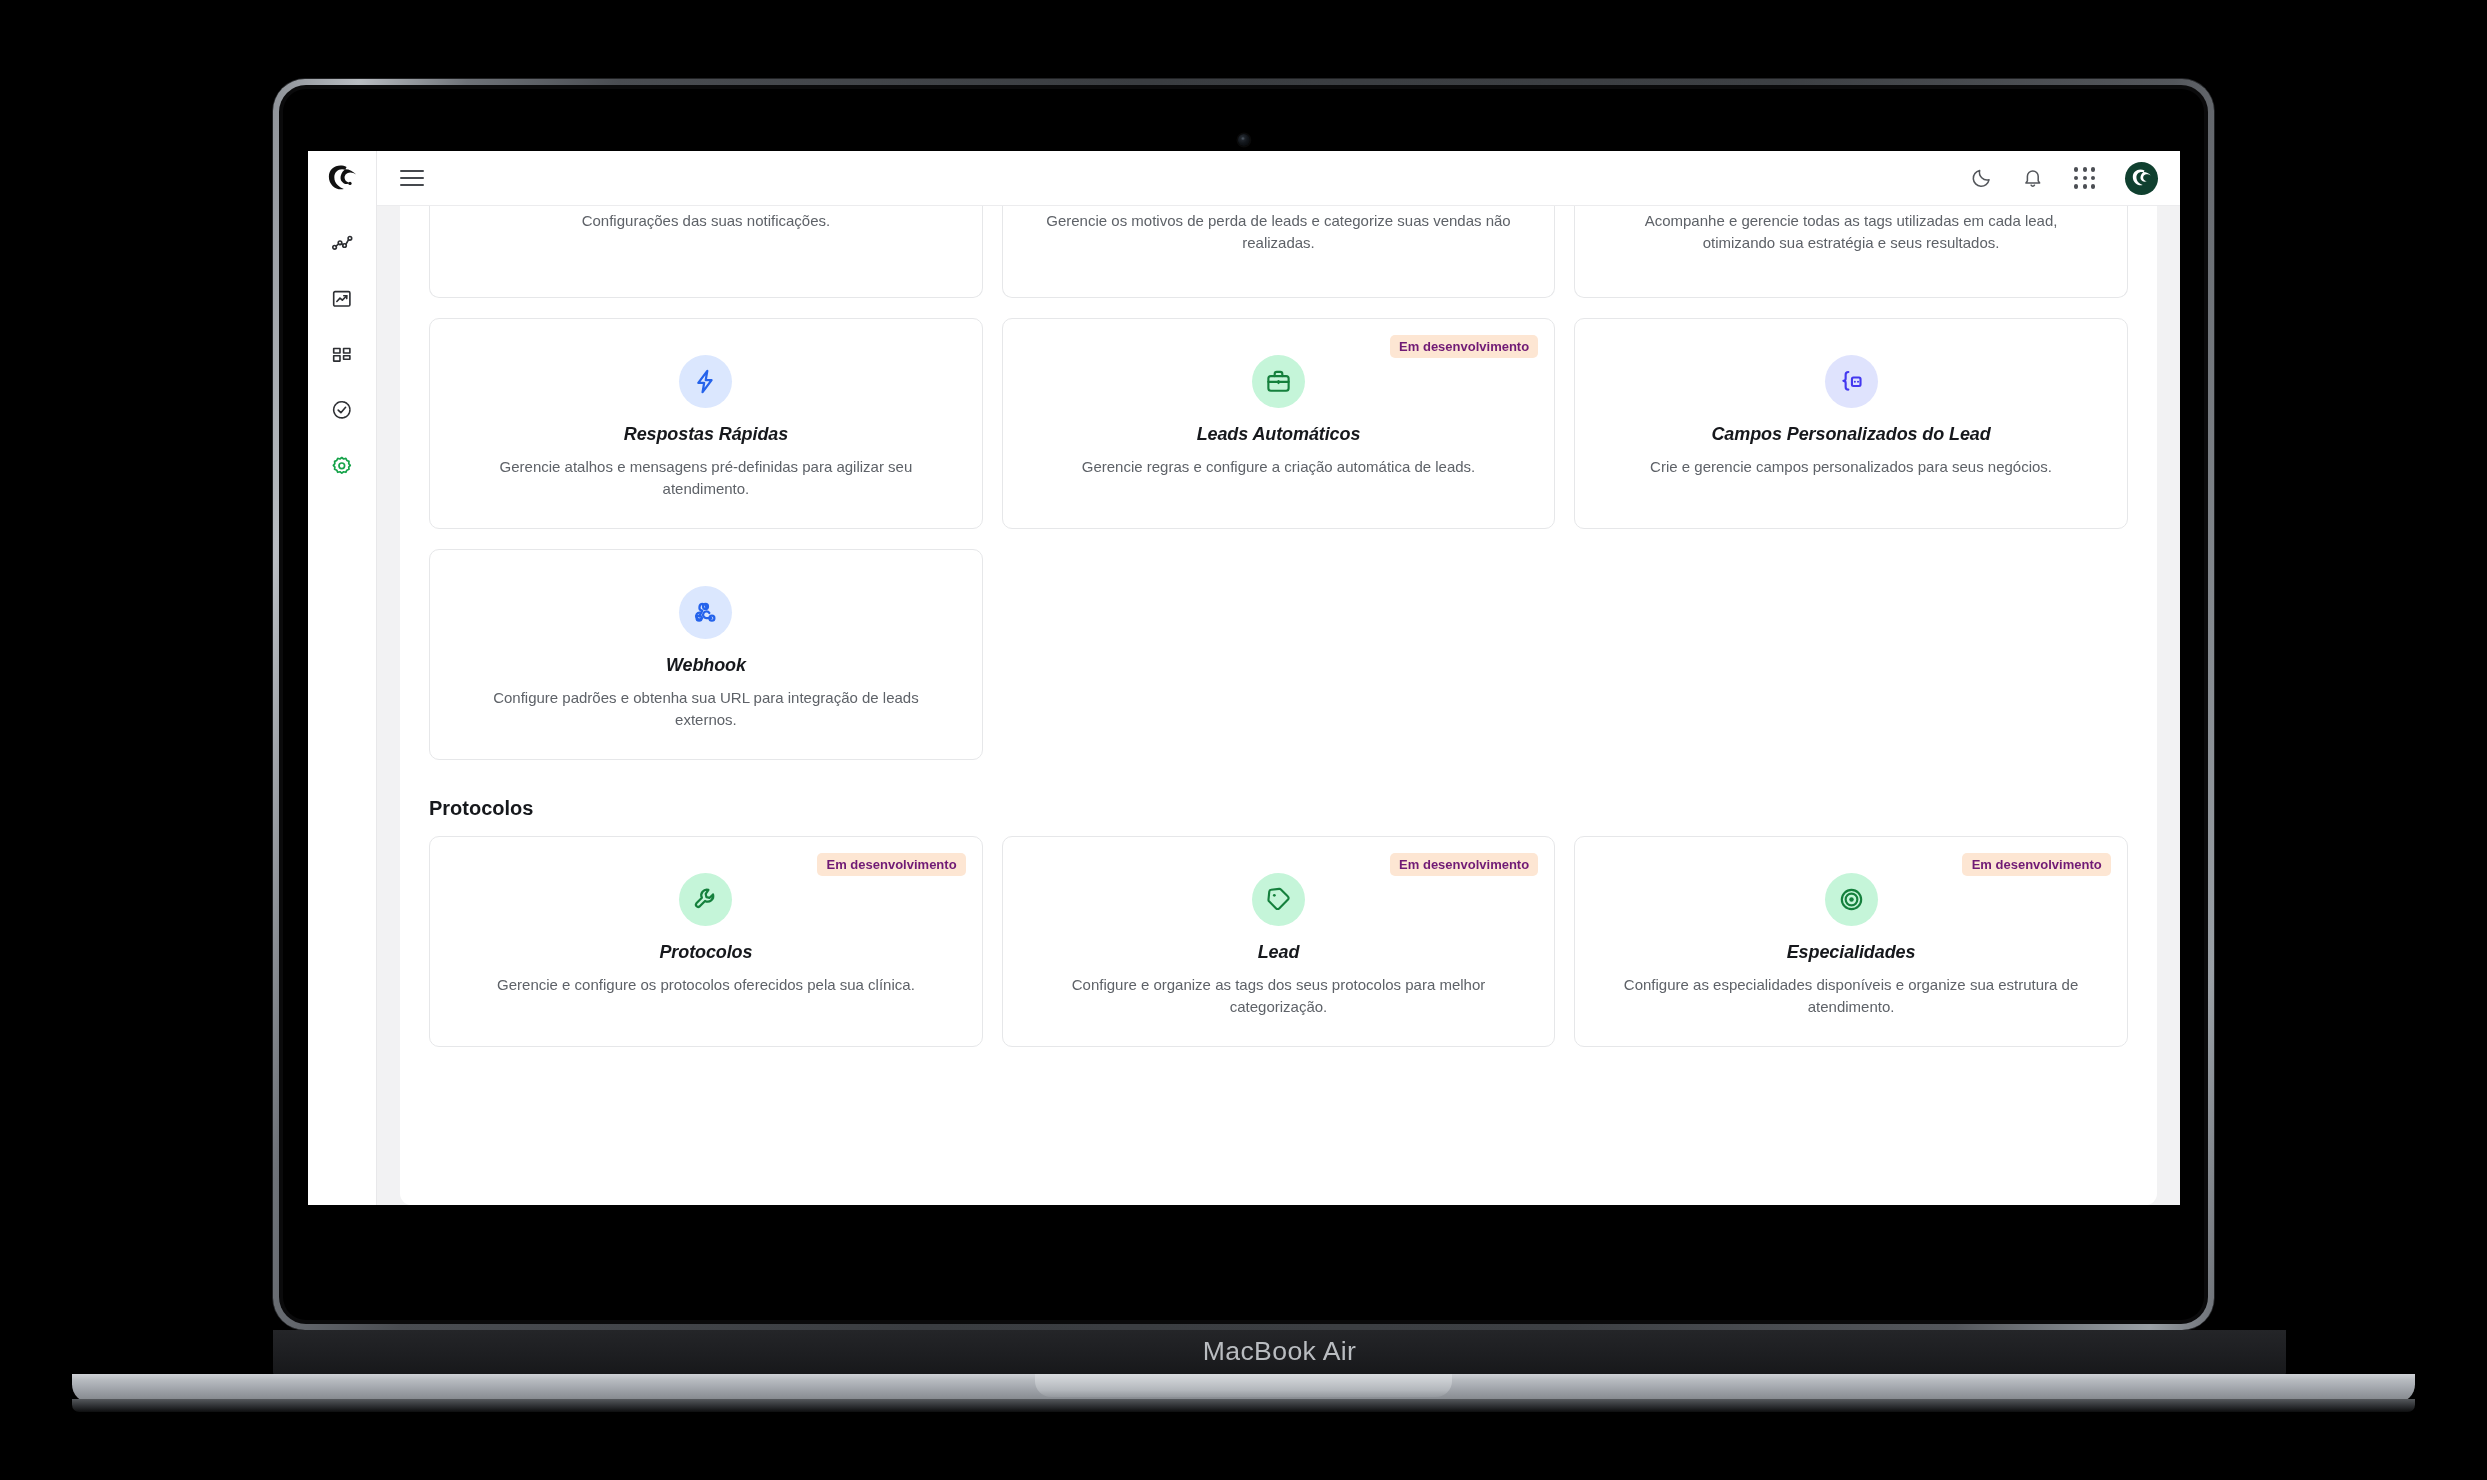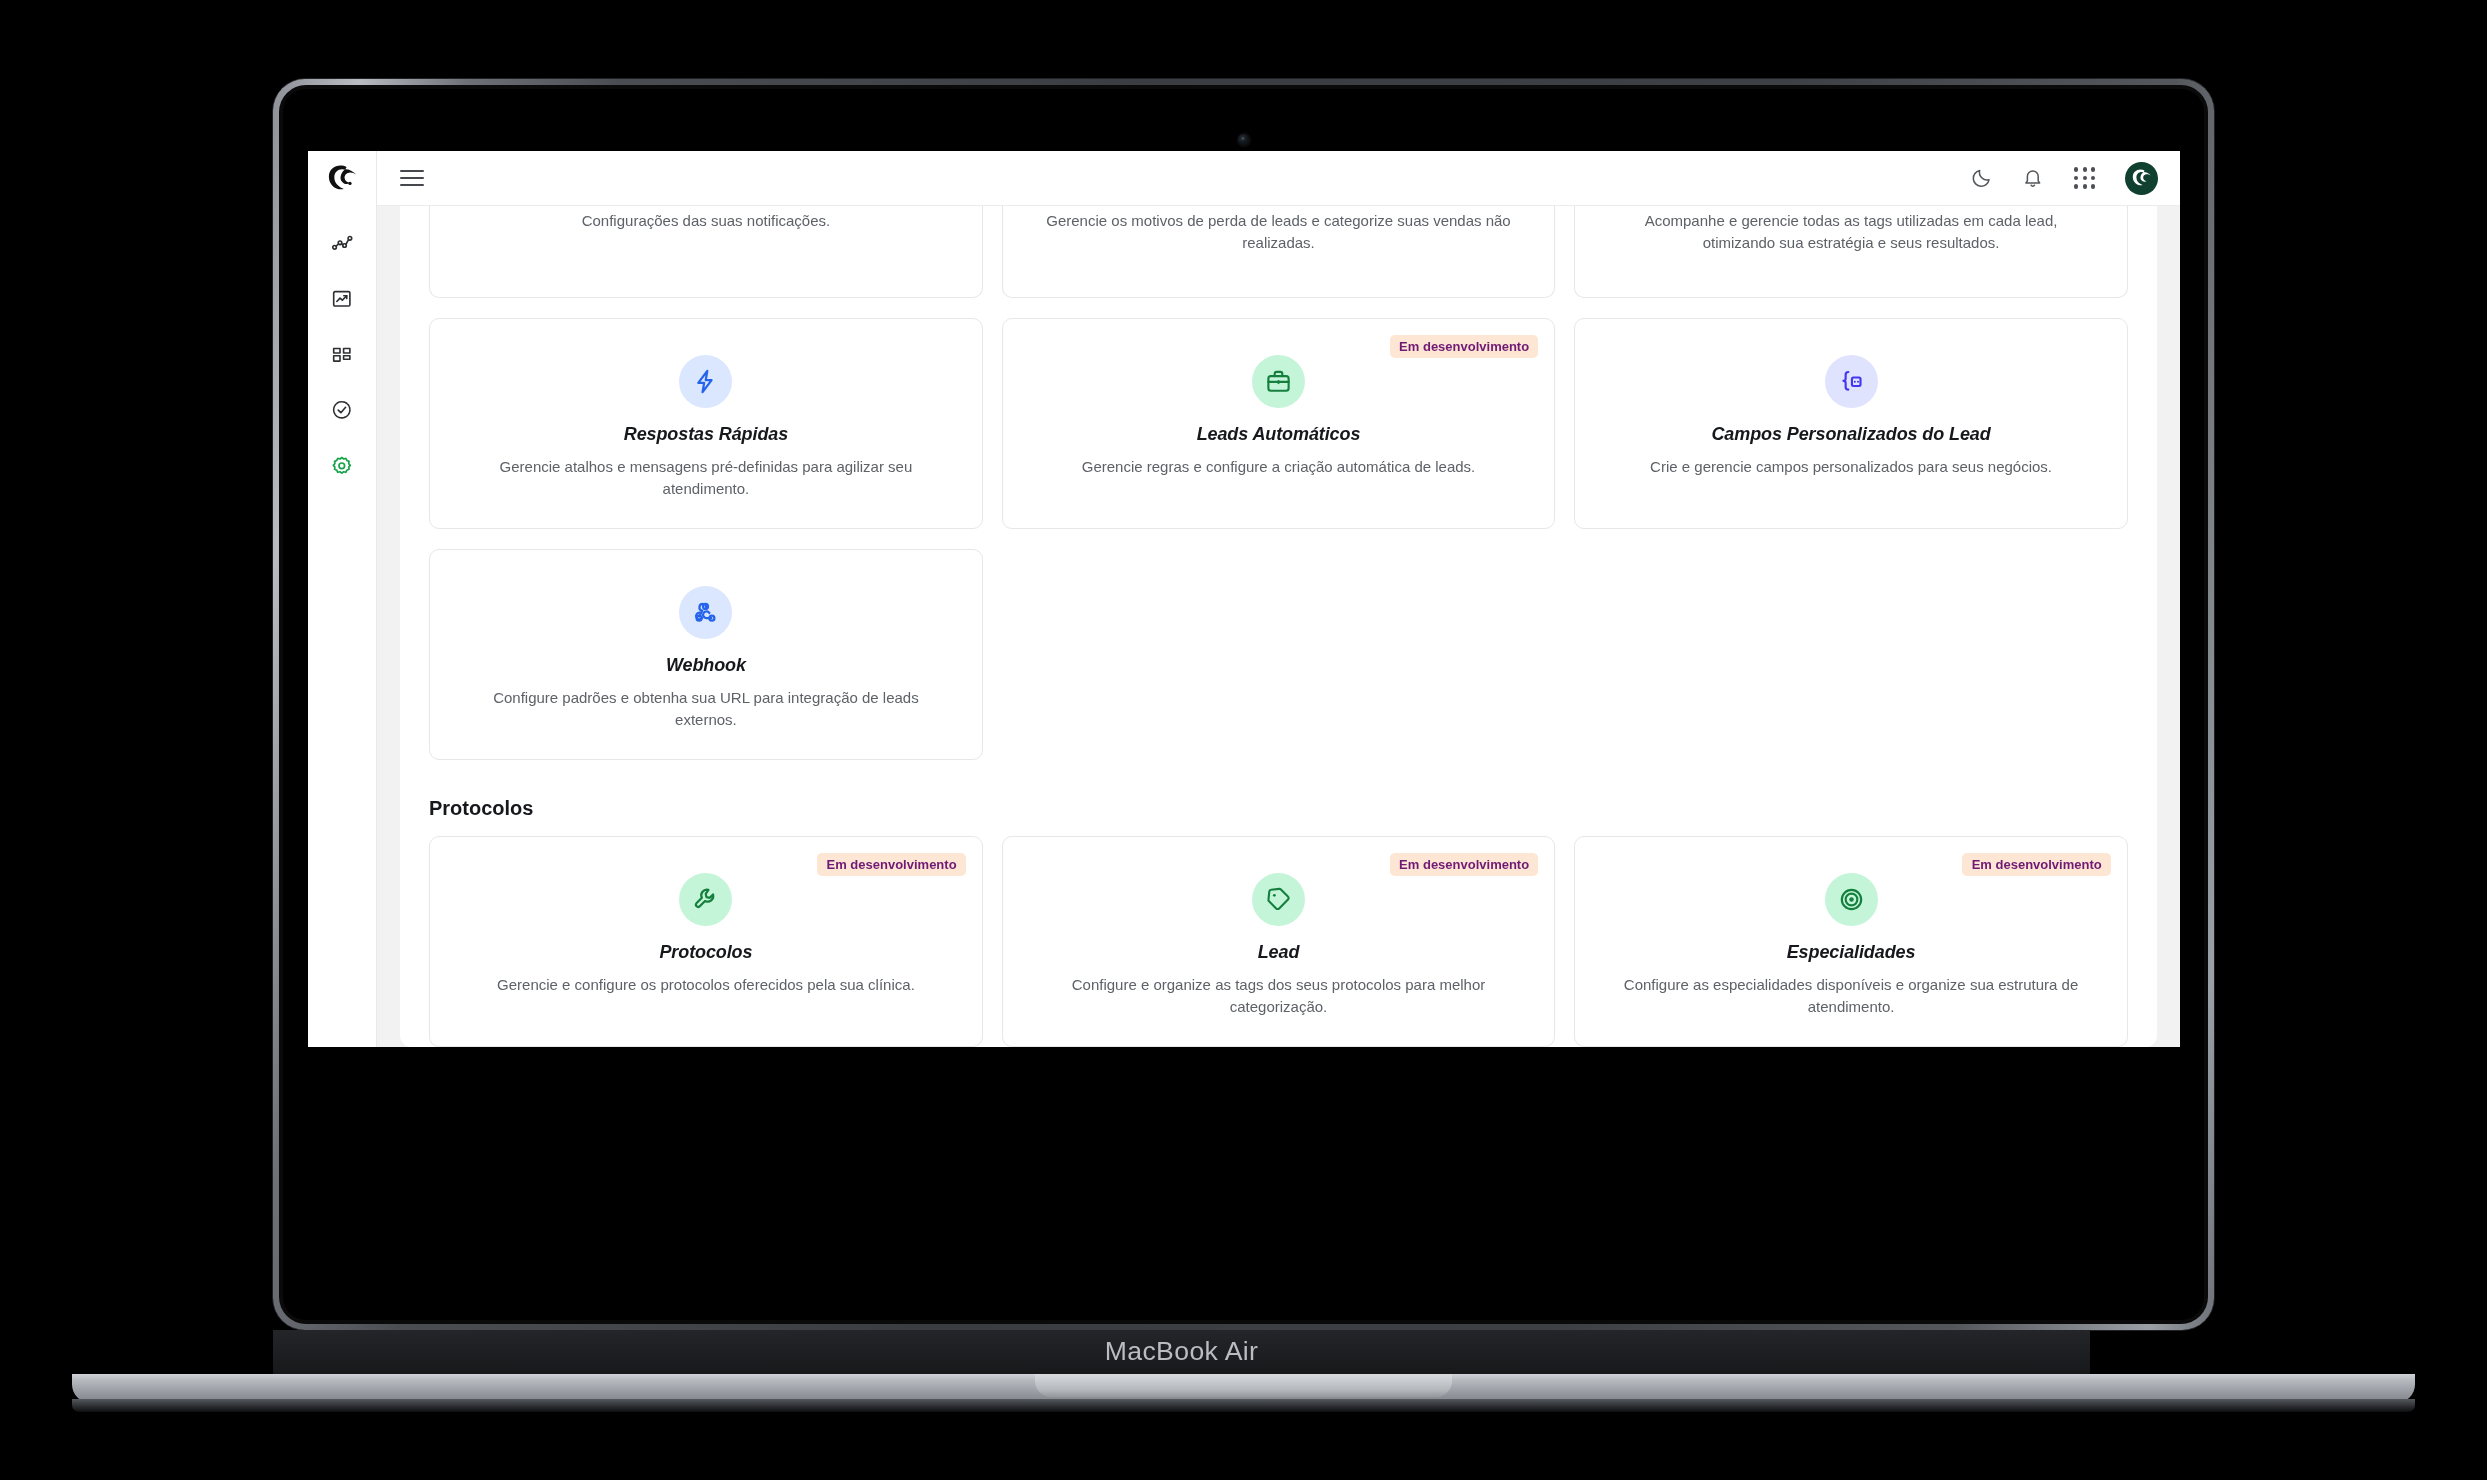--- a/index.html
+++ b/index.html
@@ -49,30 +49,30 @@
   .camera::after {
     content:""; position:absolute; left:3.6px; top:2.9px;
     width:3.6px;height:3.6px;border-radius:50%;
     background: radial-gradient(circle,#505a66 0%,#1a1e23 100%);
   }
 
   
   .screen {
     position: absolute;
     left: 35px; top: 72px;
-    width: 1872px; height: 896px;
+    width: 1872px; height: 1054px;
     background: #ffffff;
     overflow: hidden;
   }
 
   
   .base-top {
     position: absolute;
     left: 273px; top: 1330px;
-    width: 1817px; height: 45px;
+    width: 2013px; height: 45px;
     background: linear-gradient(180deg,#242528 0%,#1d1e21 55%,#17181a 100%);
     border-radius: 0 0 2.9px 2.9px;
   }
   .base-label {
     position: absolute; left: 0; right: 0; top: 5.8px;
     text-align: center;
     color: #b9bcc0;
     font-size: 26.6px;
     letter-spacing: 0.4px;
     font-family: "Liberation Sans", sans-serif;

